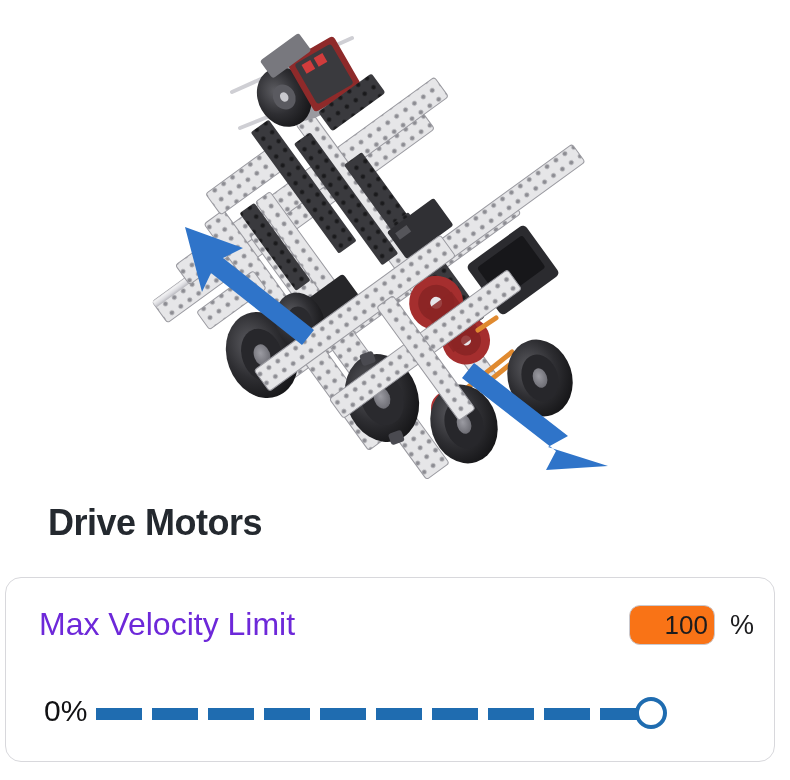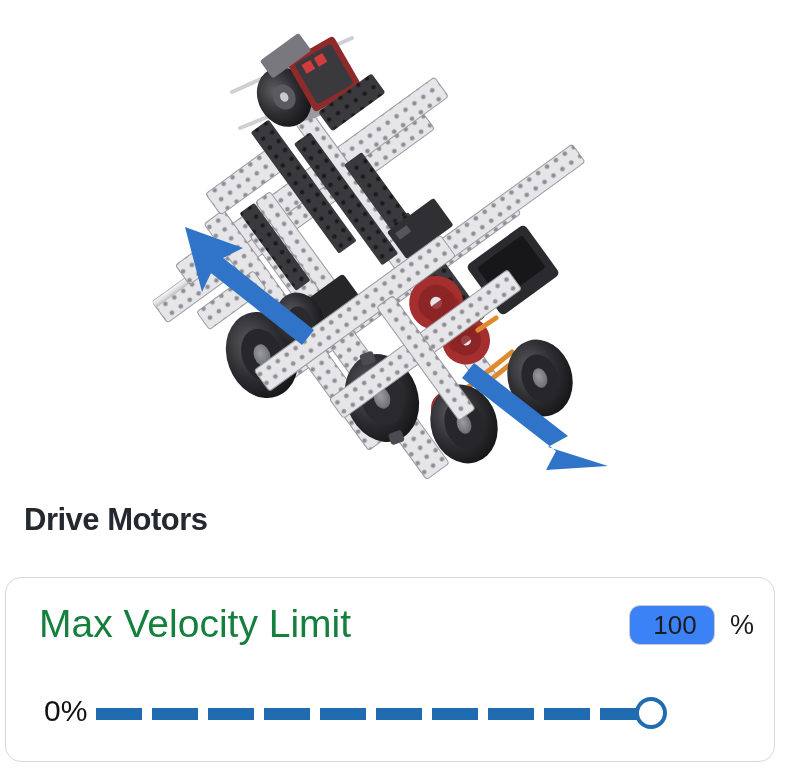--- a/index.html
+++ b/index.html
@@ -25,23 +25,23 @@
     height: 490px;
     background: #ffffff;
   }
   .robot-figure svg {
     display: block;
   }
 
   
   .section-heading {
     position: absolute;
-    left: 24px;
+    left: 48px;
     top: 503px;
-    font-size: 31px;
+    font-size: 36px;
     font-weight: bold;
     color: #24292f;
     letter-spacing: -0.5px;
     line-height: 1.1;
     margin: 0;
     white-space: nowrap;
   }
 
   
   .settings-card {
@@ -60,39 +60,39 @@
     position: absolute;
     left: 0;
     top: 22px;
     width: 100%;
     height: 52px;
   }
   .setting-label {
     position: absolute;
     left: 33px;
     top: 2px;
-    font-size: 39px;
-    color: #15803d;
+    font-size: 32px;
+    color: #6d28d9;
     white-space: nowrap;
     line-height: 44px;
   }
   .value-input {
     position: absolute;
     left: 623px;
     top: 5px;
     width: 86px;
     height: 40px;
     box-sizing: border-box;
     border: 1px solid #c9c9cf;
     border-radius: 11px;
-    background: #3b82f6;
+    background: #f97316;
     font-family: "Liberation Sans", sans-serif;
     font-size: 26px;
     color: #1c1c1e;
-    text-align: center;
+    text-align: right;
     padding: 0 6px 0 12px;
     outline: none;
   }
   .unit-suffix {
     position: absolute;
     left: 724px;
     top: 6px;
     font-size: 27px;
     color: #1c1c1e;
     line-height: 38px;

